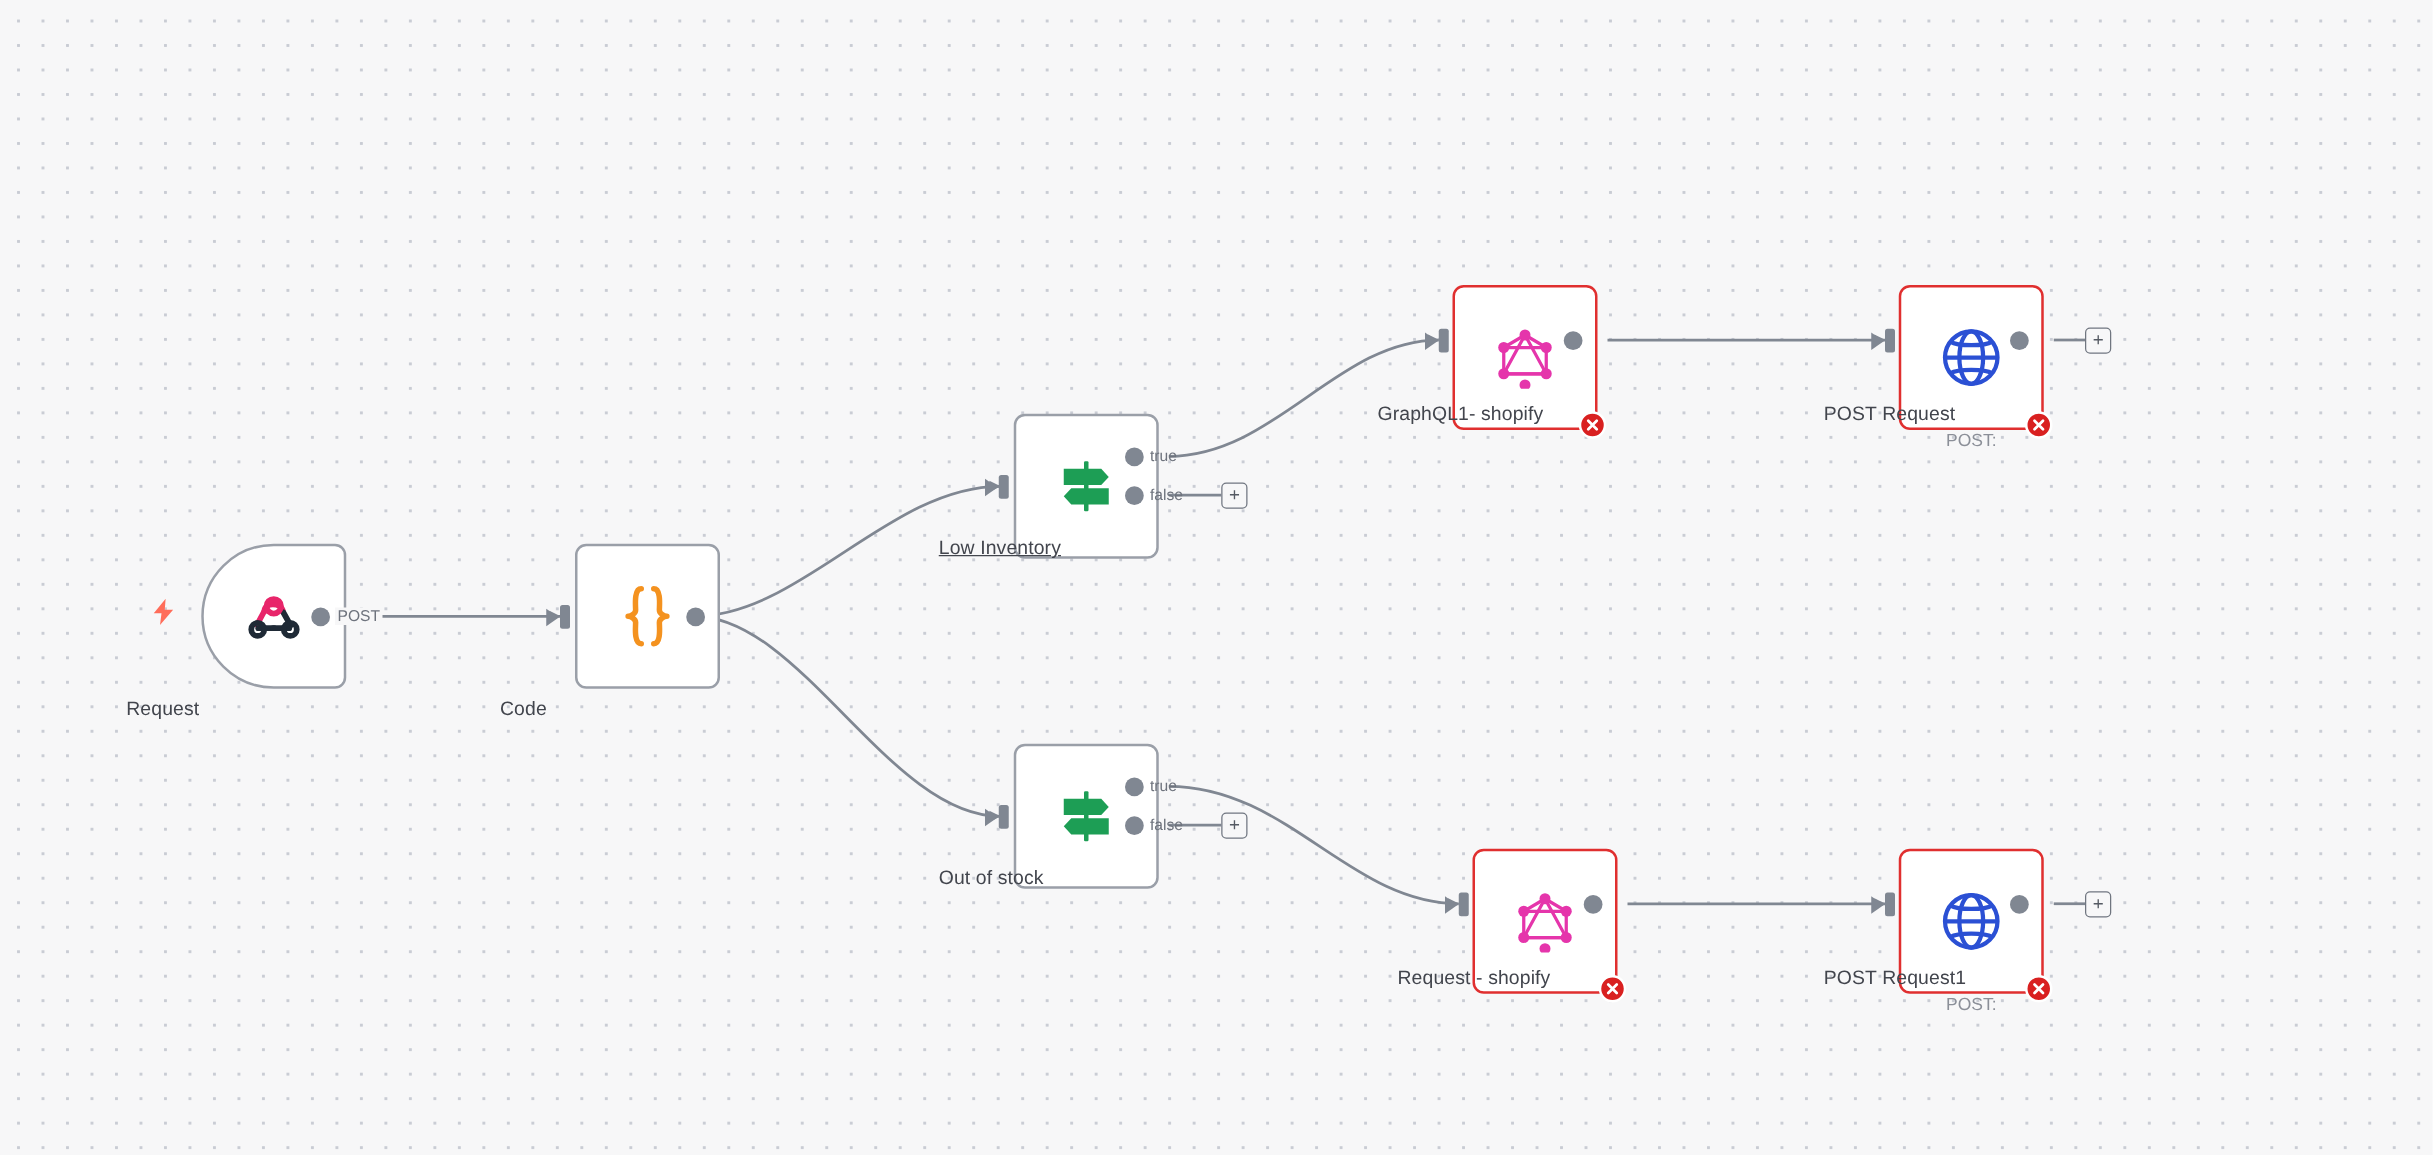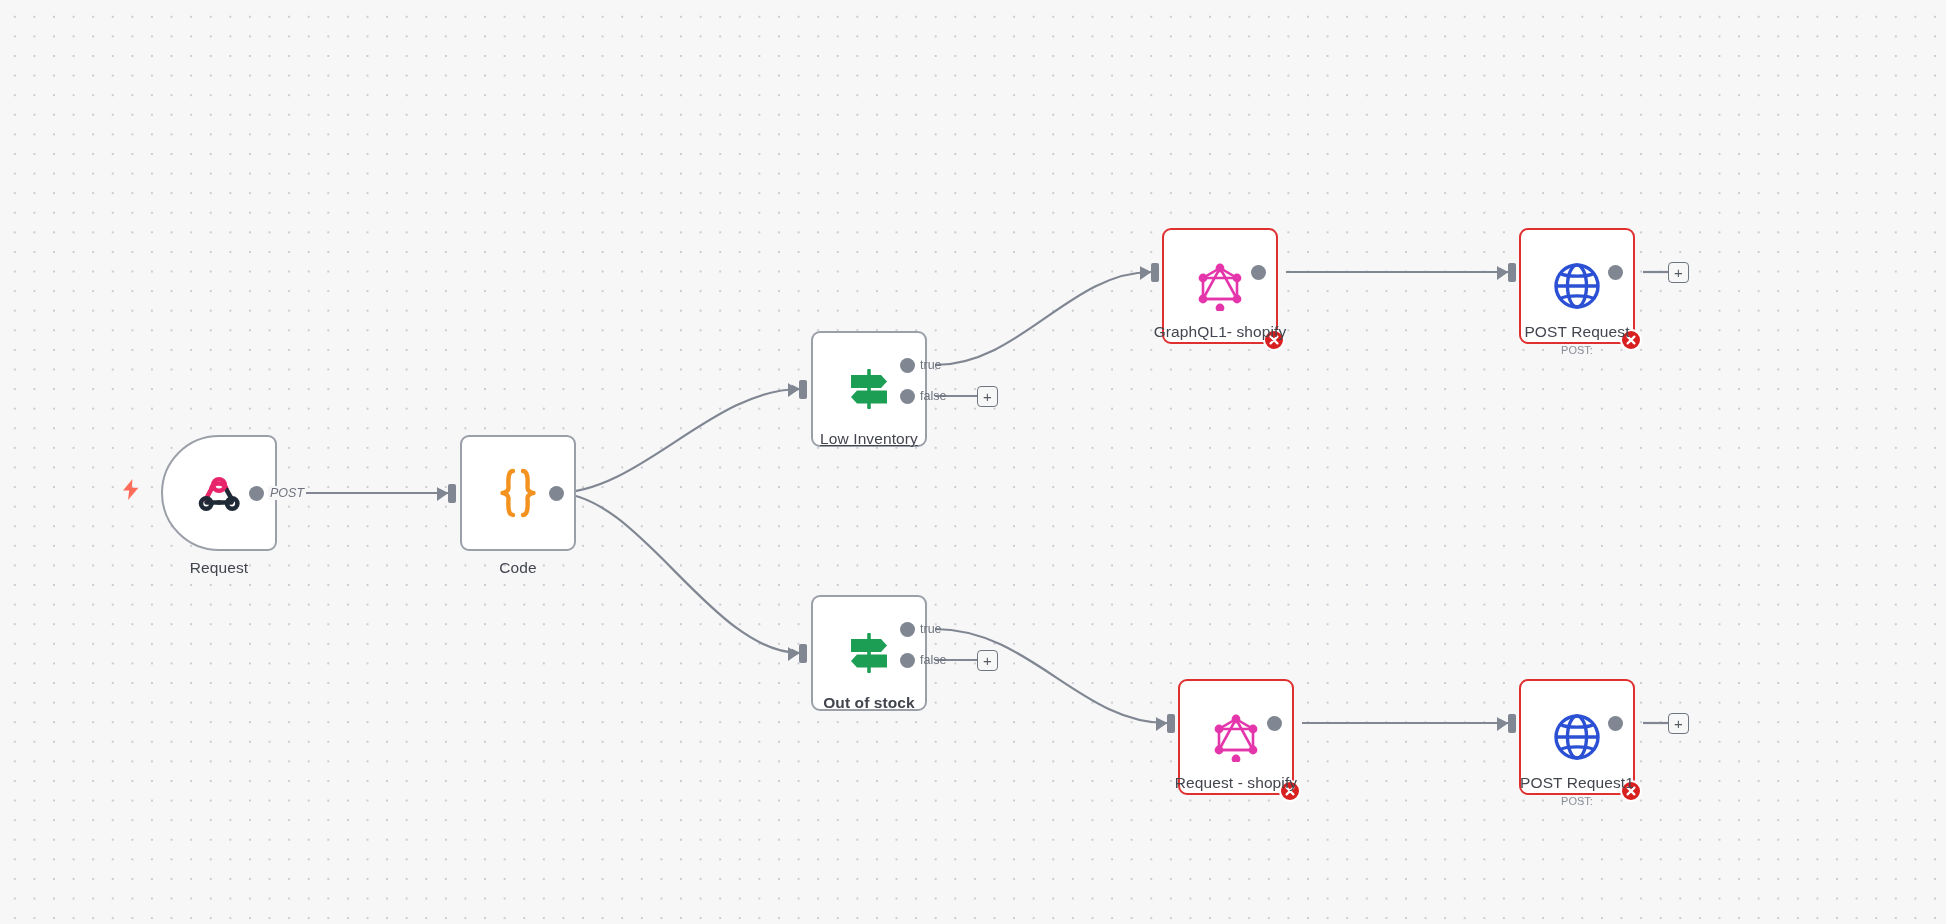--- a/index.html
+++ b/index.html
@@ -51,31 +51,31 @@
     height: 58px;
     display: flex;
     align-items: center;
     justify-content: center;
   }
   .node-icon svg { display: block; }
 
   .node-label {
     position: absolute;
     z-index: 6;
-    text-align: center;
+    text-align: left;
     font-size: 15.5px;
     color: #42454d;
     white-space: nowrap;
     letter-spacing: 0.1px;
   }
   .node-sublabel {
     position: absolute;
     z-index: 6;
     text-align: center;
-    font-size: 11px;
+    font-size: 14px;
     color: #8b8f98;
     white-space: nowrap;
   }
 
   
   .port-out {
     position: absolute;
     width: 15px;
     height: 15px;
     background: #808792;
@@ -109,21 +109,20 @@
     white-space: nowrap;
   }
   .conn-label {
     position: absolute;
     font-size: 12.5px;
     color: #6e737d;
     z-index: 7;
     white-space: nowrap;
     background: #f7f7f8;
     padding: 0 2px;
-    font-style: italic;
   }
 
   
   .plus-btn {
     position: absolute;
     width: 21px;
     height: 21px;
     border: 1.6px solid #707680;
     border-radius: 4px;
     background: #f7f7f8;
@@ -267,21 +266,21 @@
           <path d="M44 27.5 L14 27.5 L8 34 L14 40.5 L44 40.5 Z"></path>
         </g>
       </svg>
     </div>
   </div>
   <div class="port-in" style="left:799px; top:644px;"></div>
   <div class="port-out" style="left:900px; top:622px;"></div>
   <div class="port-label" style="left:920px; top:622px;">true</div>
   <div class="port-out" style="left:900px; top:653px;"></div>
   <div class="port-label" style="left:920px; top:653px;">false</div>
-  <div class="node-label" style="left:751px; top:694px; width:236px;font-weight:bold;">Out of stock</div>
+  <div class="node-label" style="left:751px; top:694px; width:236px;">Out of stock</div>
 
   <div class="node error-state" id="node-graphql1" style="left:1162px; top:228px;">
     <div class="node-icon">
       <svg width="50" height="50" viewBox="0 0 50 50">
         <g stroke="#e535ab" stroke-width="2.6" fill="none">
           <path d="M25 7 L42 38 L8 38 Z"></path>
           <path d="M25 7 L8 17 L8 38"></path>
           <path d="M25 7 L42 17 L42 38"></path>
           <path d="M8 17 L42 17"></path>
           <path d="M8 38 L42 38"></path>

